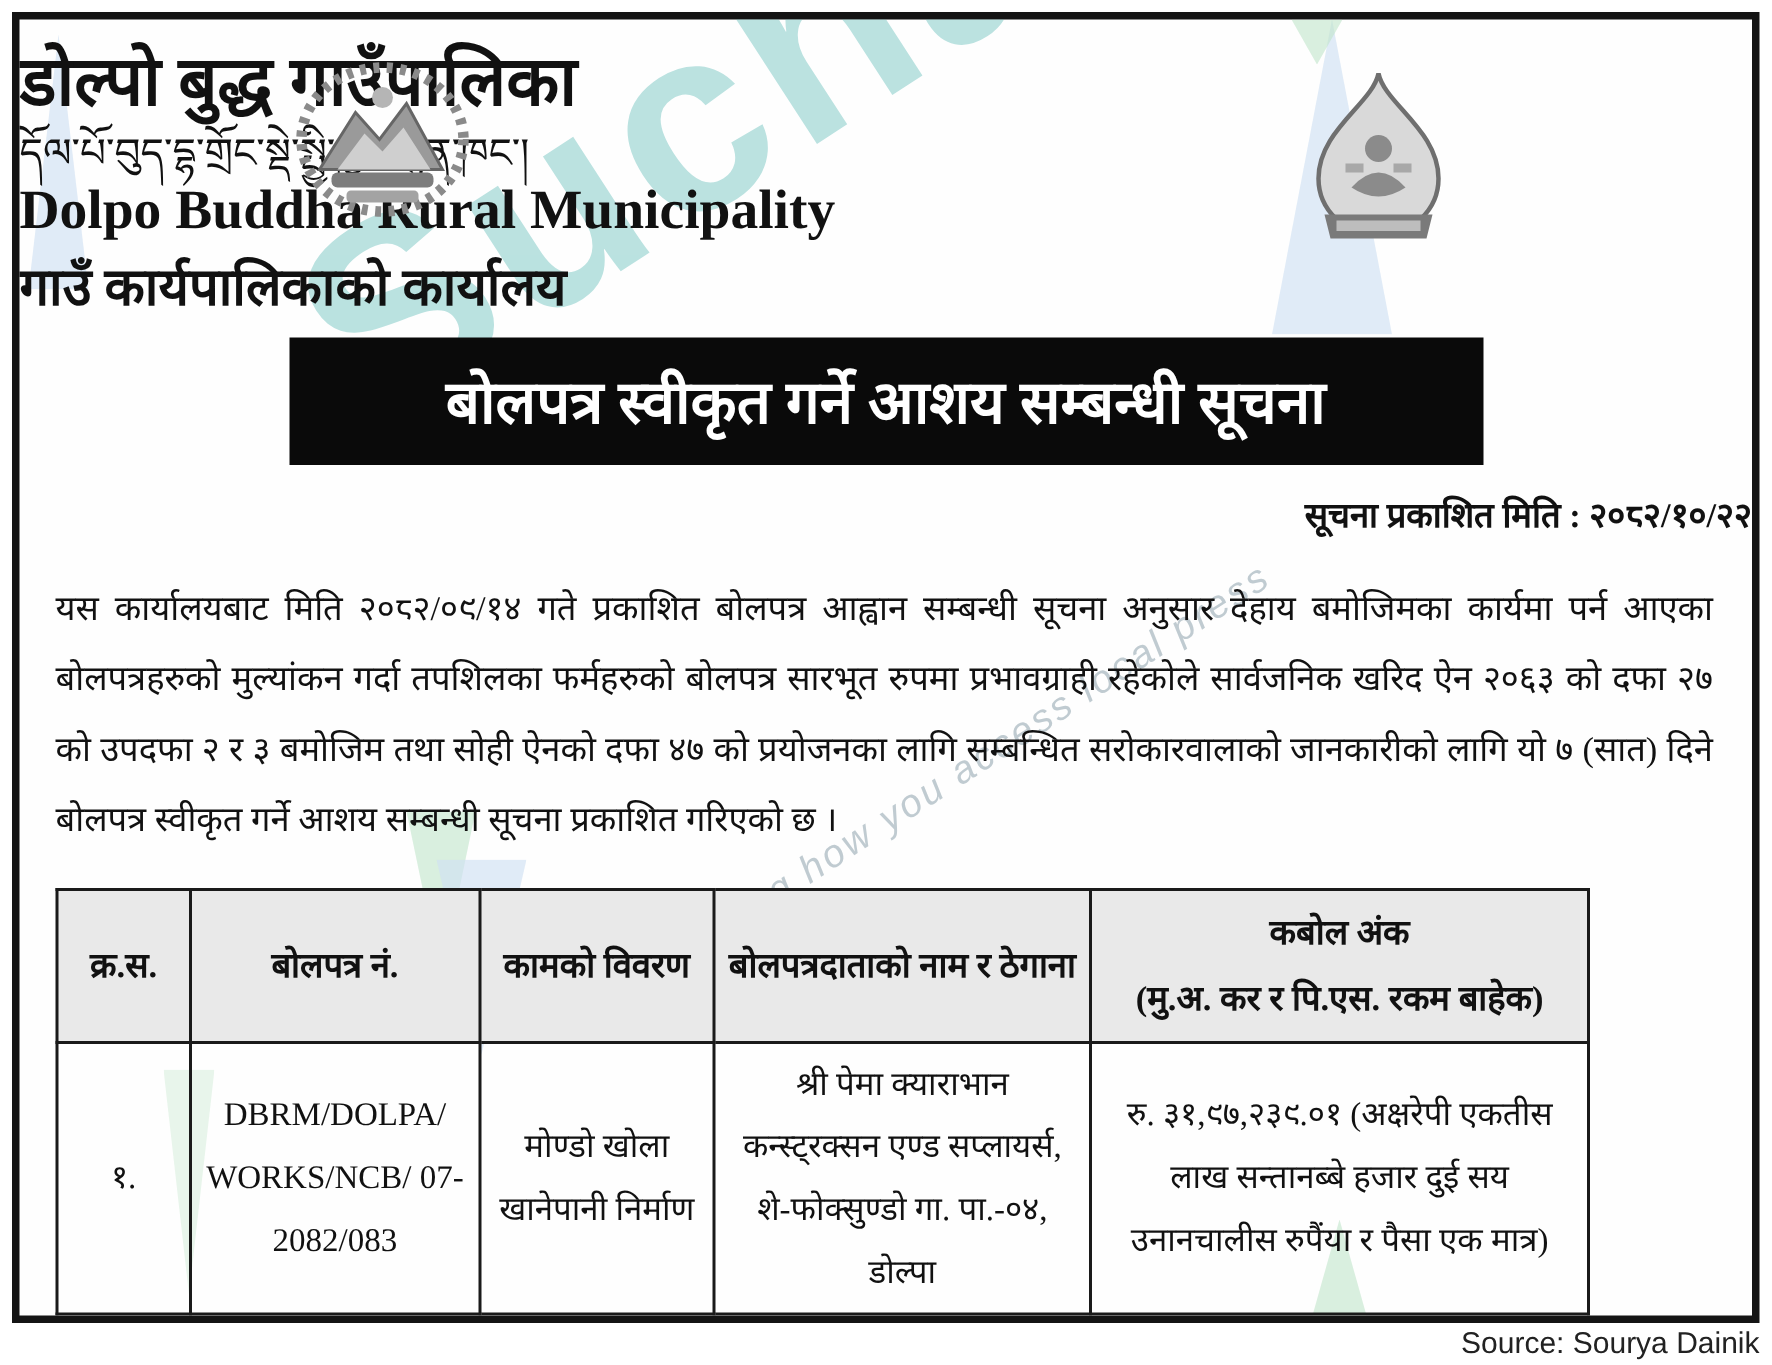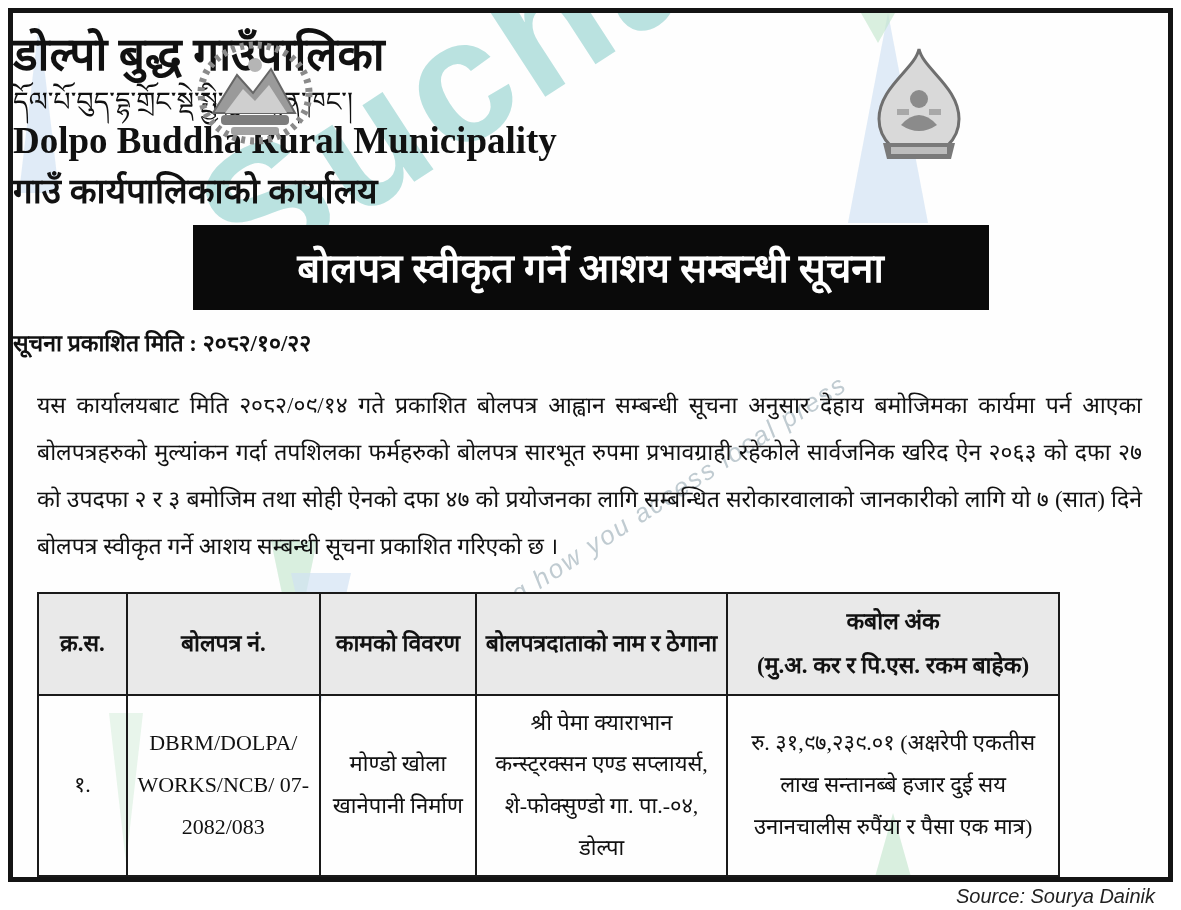--- a/index.html
+++ b/index.html
@@ -38,21 +38,21 @@
   .title-np{font-size:46px;font-weight:bold;line-height:1.15;margin:0;}
   .title-tib{font-size:27px;margin:6px 0 0;line-height:1.1;}
   .title-en{font-size:37px;font-weight:bold;margin:2px 0 0;line-height:1.15;}
   .office-np{font-size:35px;font-weight:bold;margin:4px 0 0;}
   .address-np{font-size:19px;font-weight:bold;margin:8px 0 0;}
   
   .banner{
     width:788px;margin:12px auto 16px;background:#0a0a0a;color:#fff;
     text-align:center;font-size:40px;font-weight:bold;padding:14px 4px 16px;
   }
-  .date-line{text-align:left;font-size:23px;font-weight:bold;margin-top:16px;}
+  .date-line{text-align:right;font-size:23px;font-weight:bold;margin-top:16px;}
   
   .body-para{
     margin:24px 26px 0 24px;font-size:23px;line-height:47px;
     text-align:justify;
   }
   
   table.notice{
     border-collapse:collapse;margin:22px 24px 0 24px;width:1023px;
     table-layout:fixed;
   }
@@ -61,23 +61,23 @@
     font-size:22px;padding:6px 8px;white-space:pre-line;line-height:1.9;
   }
   table.notice th{background:#e9e9e9;font-weight:bold;font-size:23px;height:62px;}
   table.notice td{height:130px;background:transparent;}
   .col-sn{width:8.7%;}
   .col-no{width:18.9%;}
   .col-work{width:15.3%;}
   .col-bidder{width:24.6%;}
   .col-amount{width:32.5%;}
   .source-line{
-    position:absolute;right:26px;bottom:2px;z-index:3;
+    position:absolute;right:8px;bottom:2px;z-index:3;
     font-family:"Liberation Sans","DejaVu Sans",sans-serif;
-    font-style:italic;font-size:20px;color:#222;
+    font-size:20px;color:#222;
   }
 </style>
 </head>
 <body>
 
 <div class="doc-frame">
 
   <div class="wm-layer">
     <div class="wm-shape tri shape-blue" style="left:6px;top:10px;width:40px;height:170px;"></div>
     <div class="wm-shape tri shape-blue" style="left:835px;top:0px;width:80px;height:210px;"></div>

